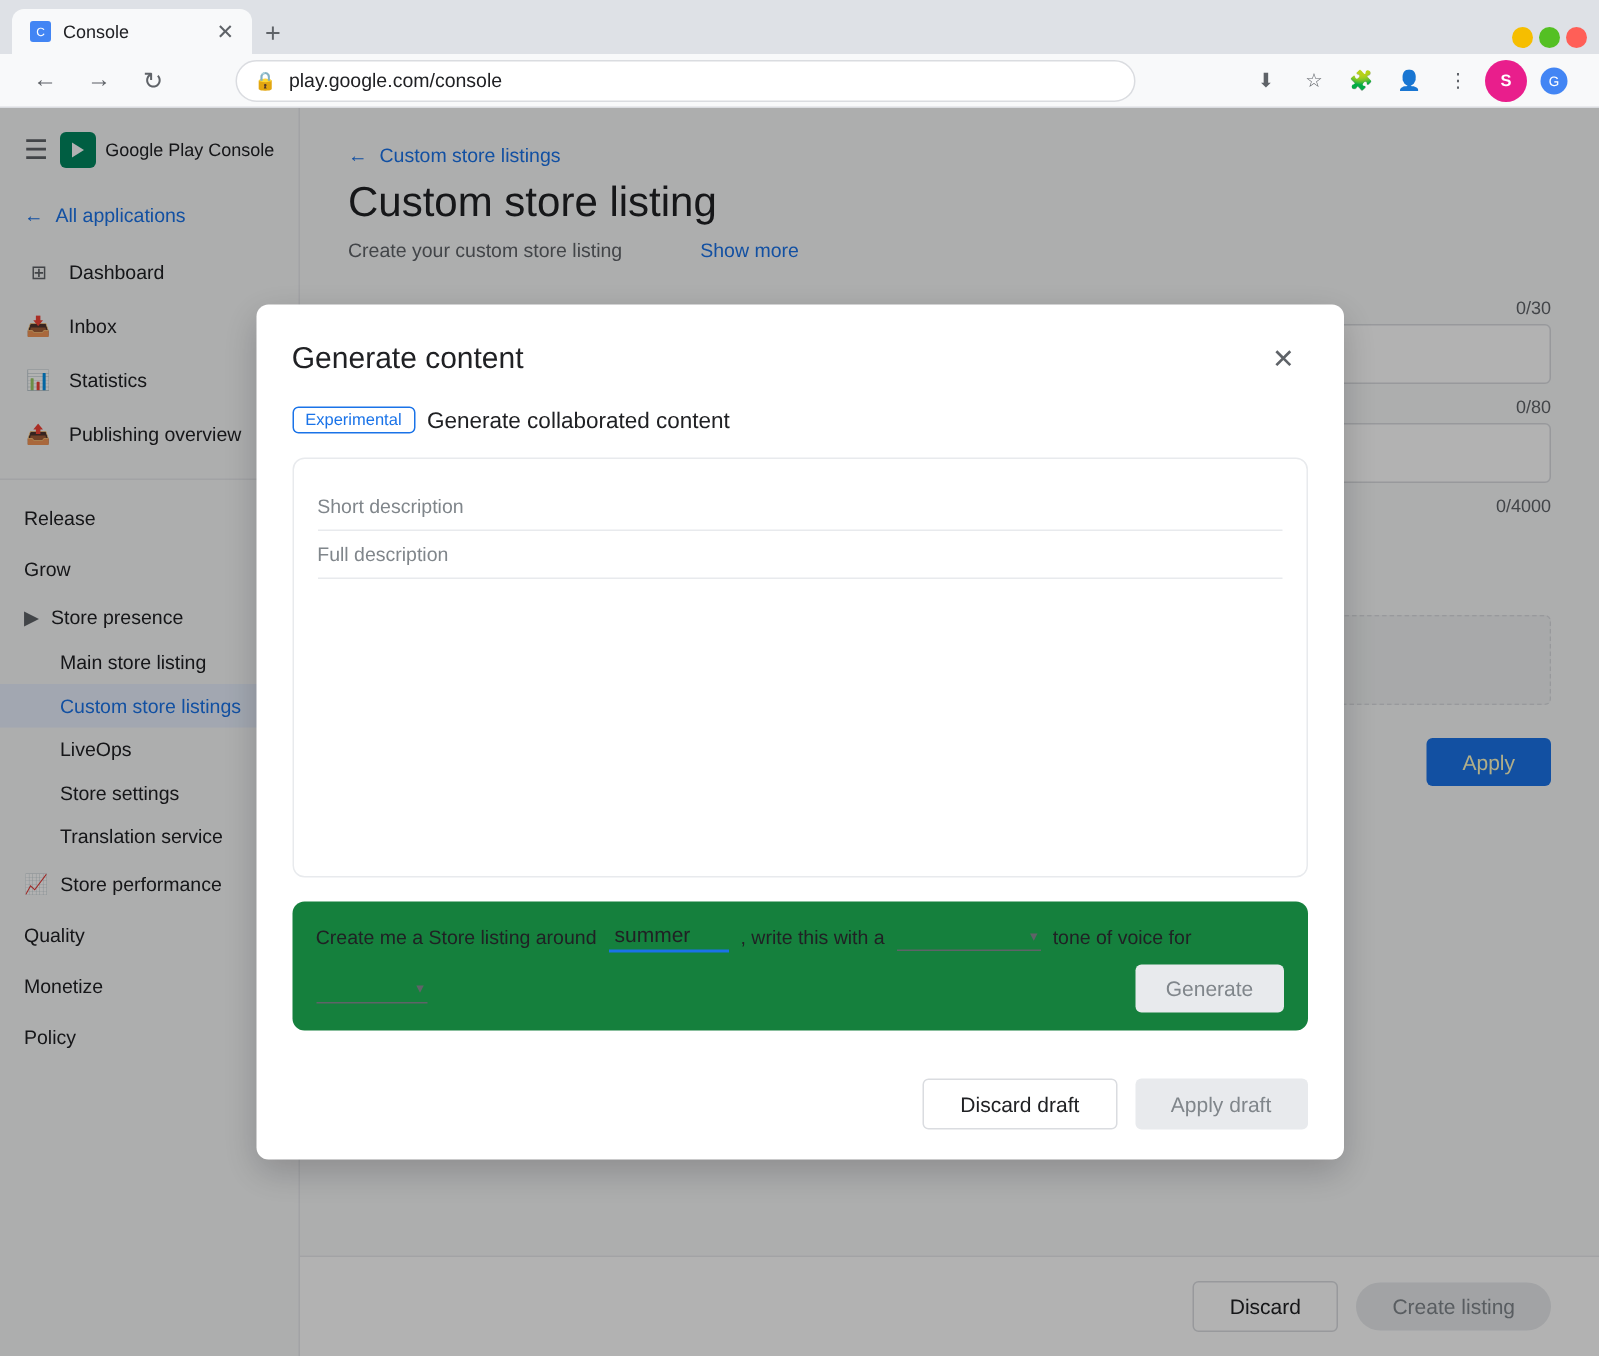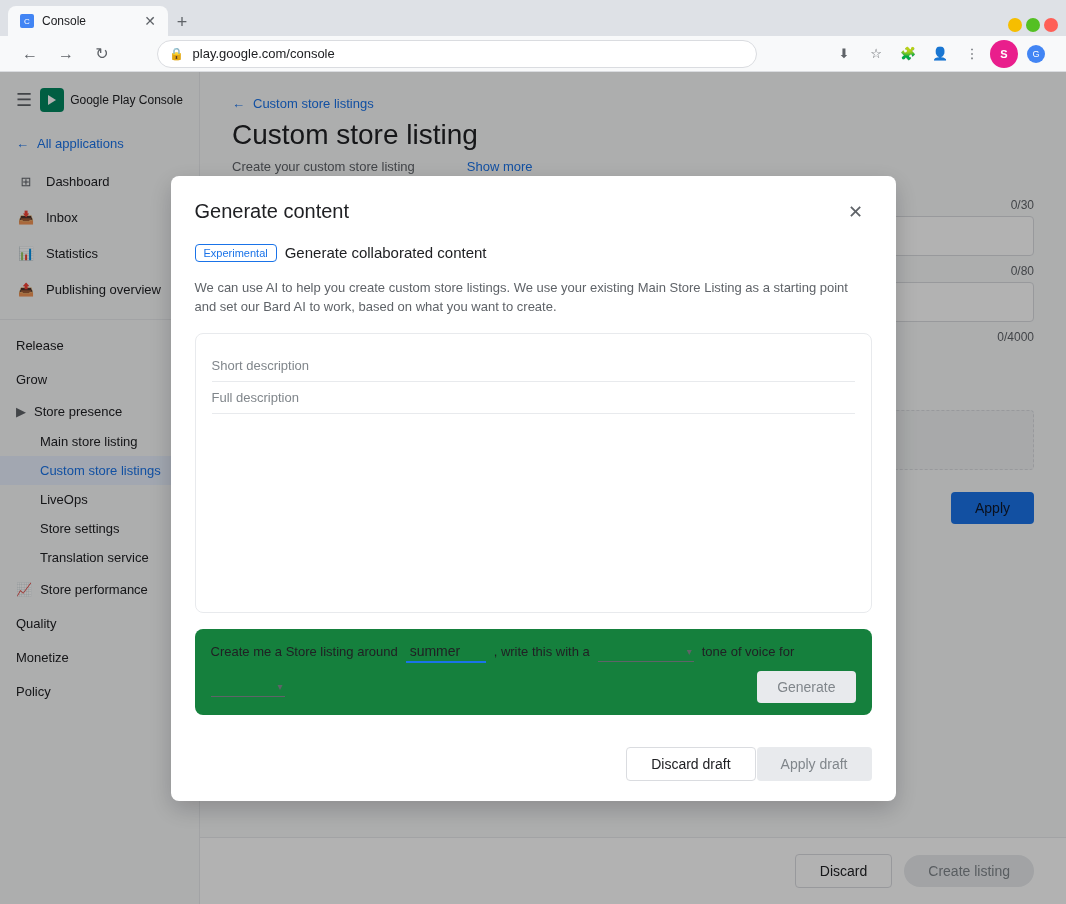--- a/index.html
+++ b/index.html
@@ -71,21 +71,21 @@
     .content-preview { border: 1px solid #e8eaed; border-radius: 8px; padding: 16px; margin-bottom: 16px; min-height: 280px; }
     .preview-field { padding: 8px 0; border-bottom: 1px solid #e8eaed; font-size: 13px; color: #80868b; }
     .preview-field:last-child { border-bottom: none; }
     .generate-bar { background: #15803d; border-radius: 8px; padding: 12px 16px; display: flex; align-items: center; gap: 8px; flex-wrap: wrap; }
     .gen-text { font-size: 13px; color: #202124; white-space: nowrap; }
     .gen-input { border: none; border-bottom: 2px solid #1a73e8; background: transparent; font-size: 14px; color: #202124; padding: 2px 4px; width: 80px; outline: none; }
     .gen-select { border: none; border-bottom: 1px solid #5f6368; background: transparent; font-size: 13px; color: #202124; padding: 2px 20px 2px 4px; outline: none; appearance: none; cursor: pointer; }
     .gen-select-wrapper { position: relative; display: inline-flex; align-items: center; }
     .gen-select-wrapper::after { content: '▾'; position: absolute; right: 2px; font-size: 10px; color: #5f6368; pointer-events: none; }
     .gen-btn { margin-left: auto; background: #e8eaed; border: none; border-radius: 4px; padding: 8px 20px; font-size: 14px; color: #80868b; cursor: pointer; white-space: nowrap; }
-    .modal-footer { display: flex; justify-content: flex-end; gap: 1px; padding: 12px 24px 20px; }
+    .modal-footer { display: flex; justify-content: flex-end; gap: 12px; padding: 12px 24px 20px; }
     .btn-discard-draft { background: transparent; border: 1px solid #dadce0; border-radius: 4px; padding: 8px 24px; font-size: 14px; cursor: pointer; color: #202124; }
     .btn-apply-draft { background: #e8eaed; border: none; border-radius: 4px; padding: 8px 24px; font-size: 14px; cursor: pointer; color: #80868b; }
 
     
     ::-webkit-scrollbar { width: 6px; }
     ::-webkit-scrollbar-thumb { background: #dadce0; border-radius: 3px; }
   </style>
 </head>
 <body>
 
@@ -248,39 +248,38 @@
 
     <h2 class="section-title">Graphics</h2>
     <div class="graphics-placeholder"></div>
 
     <div class="bottom-bar">
       <button class="btn-discard">Discard</button>
       <button class="btn-create">Create listing</button>
     </div>
 
     <div style="position:absolute;right:32px;top:420px;">
-      <button style="background:#1a73e8;color:#0f172a;border:none;border-radius:4px;padding:8px 24px;font-size:14px;cursor:pointer;">Apply</button>
+      <button style="background:#1a73e8;color:#fef9c3;border:none;border-radius:4px;padding:8px 24px;font-size:14px;cursor:pointer;">Apply</button>
     </div>
   </div>
 </div>
 
 <div class="modal-overlay">
   <div class="modal">
     <div class="modal-header">
       <h2 class="modal-title">Generate content</h2>
       <div class="modal-close">✕</div>
     </div>
 
     <div class="modal-body">
       <div class="modal-subtitle-row">
         <span class="experimental-badge">Experimental</span>
         <span class="modal-subtitle-text">Generate collaborated content</span>
       </div>
 
-      <p class="modal-description">We can use AI to help you create custom store listings. We use your existing Main Store Listing as a starting point and set our Bard AI to work, based on what you want to create.</p>
 
       <div class="content-preview">
         <div class="preview-field">
           <span>Short description</span>
         </div>
         <div class="preview-field">
           <span>Full description</span>
         </div>
 
         <div style="padding: 8px 0; color: #aaa; font-size: 13px;">

